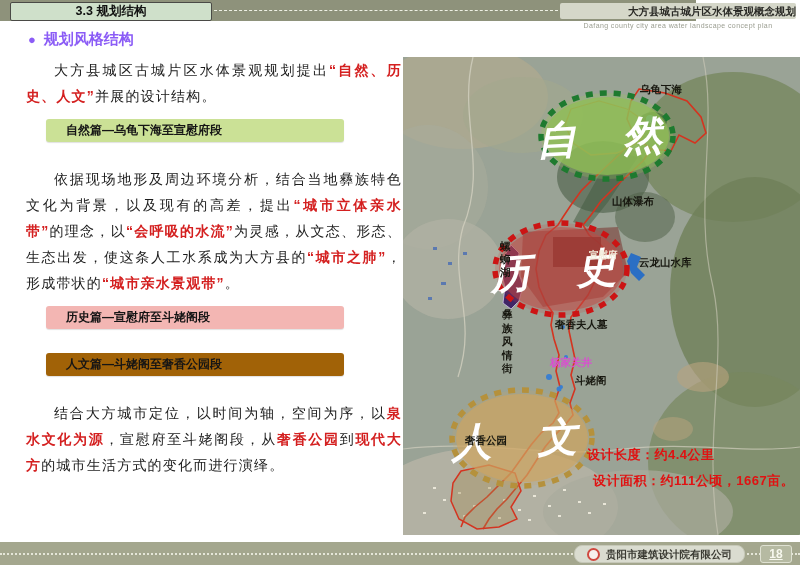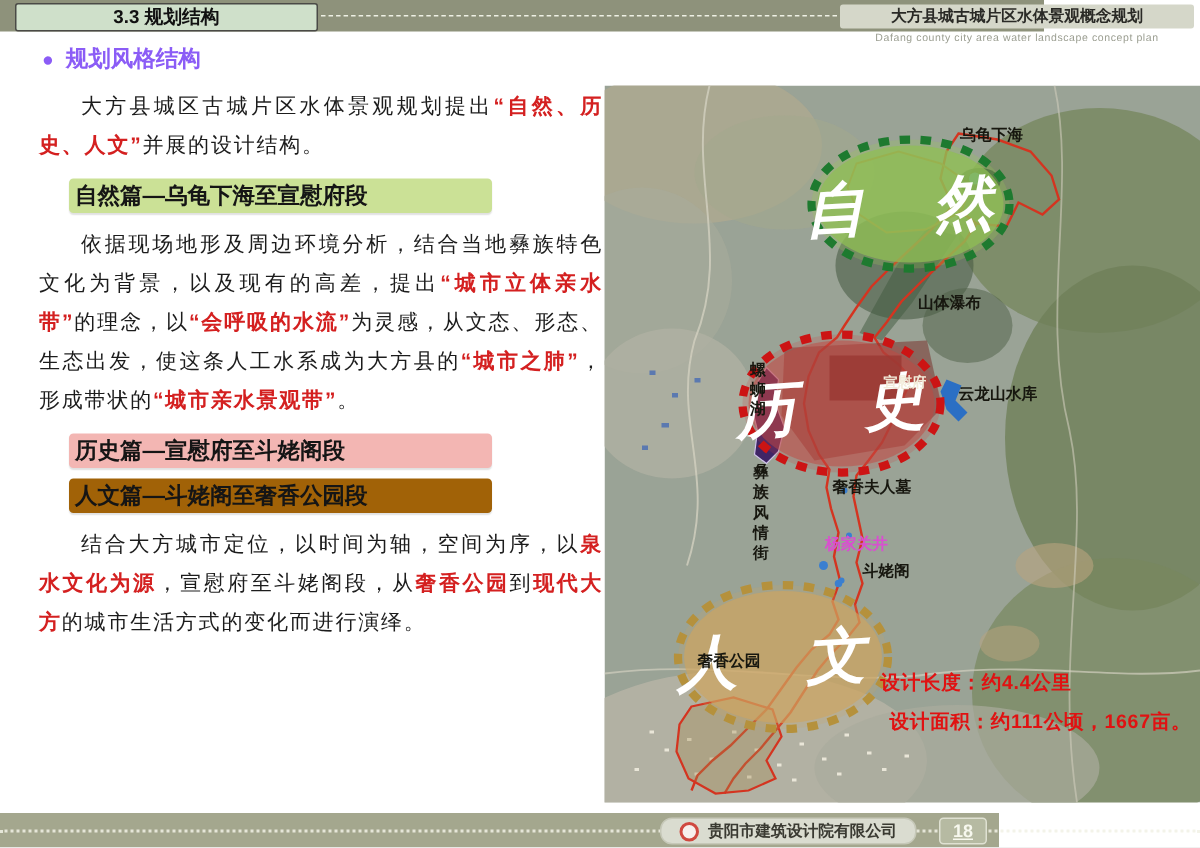--- a/index.html
+++ b/index.html
@@ -5,48 +5,48 @@
   html,body{margin:0;padding:0;background:#e8e8e8;}
   .page{position:relative;width:800px;height:565px;background:#ffffff;overflow:hidden;
         font-family:"Liberation Sans","DejaVu Sans",sans-serif;}
   
   .topbar{position:absolute;left:0;top:0;width:696px;height:21px;background:#8e927b;}
   .tab-left{position:absolute;left:10px;top:2px;width:200px;height:17px;line-height:17px;
             background:#cfe0ca;border:1px solid #4a4a46;border-radius:2px;text-align:center;
             font-size:12.5px;font-weight:bold;color:#111;}
   .tab-dash{position:absolute;left:214px;top:10px;width:344px;height:0;border-top:1px dashed #eef0e4;}
   .tab-right{position:absolute;left:560px;top:3px;width:236px;height:16px;line-height:16px;
-             background:#d5d7c9;border-radius:2px;text-align:center;font-size:10.5px;
+             background:#d5d7c9;border-radius:2px;text-align:right;font-size:10.5px;
              font-weight:bold;color:#2a2a26;}
   .title-en{position:absolute;left:560px;top:22px;width:236px;text-align:center;
             font-size:7px;color:#9a9d90;letter-spacing:.4px;}
   
   .col{position:absolute;left:26px;top:30px;width:376px;}
   .h-main{font-size:15px;font-weight:bold;color:#8b5cf6;margin:0 0 8px 2px;}
   .h-main .dot{margin-right:8px;font-size:13px;}
   .body-text{margin:0 0 10px 0;font-size:14px;line-height:26px;letter-spacing:1.2px;
              color:#1c1c1c;text-align:justify;text-indent:2em;}
   .body-text .red{color:#d42020;font-weight:bold;}
-  .sec-header{width:278px;height:23px;line-height:23px;margin:6px 0 7px 20px;
-              padding-left:4px;border-radius:3px;font-size:15px;font-weight:bold;color:#151515;
+  .sec-header{width:278px;height:23px;line-height:23px;margin:6px 0 24px 20px;
+              padding-left:20px;border-radius:3px;font-size:12px;font-weight:bold;color:#151515;
               box-shadow:0 1px 1px rgba(0,0,0,.12);}
   .sec-nature{background:#cbe196;}
   .sec-history{background:#f3b6b3;}
   .sec-culture{background:#a16207;}
   
   .map{position:absolute;left:403px;top:57px;width:397px;height:478px;}
   .map svg{display:block;}
   .lbl{font-family:"Liberation Sans","DejaVu Sans",sans-serif;font-weight:bold;font-size:10.5px;fill:#17170f;}
   .lbl-w{fill:#f2ecda;font-size:9.5px;}
   .lbl-m{fill:#d94fd0;}
   .callig{font-family:"DejaVu Serif","Liberation Serif",serif;font-style:italic;font-weight:bold;
           fill:#ffffff;letter-spacing:16px;}
   .stats{font-size:13px;font-weight:bold;fill:#e01212;letter-spacing:.5px;}
   
-  .footbar{position:absolute;left:0;bottom:0;width:666px;height:23px;background:#a4a78e;}
+  .footbar{position:absolute;left:0;bottom:0;width:800px;height:23px;background:#a4a78e;}
   .foot-dots{position:absolute;left:0;top:11px;width:800px;height:0;border-top:2px dotted #f1f2e6;opacity:.85;}
   .company{position:absolute;right:55px;top:3px;height:16px;padding:0 12px;border-radius:8px;
            background:#dadcd0;border:1px solid #c6c8b8;display:flex;align-items:center;gap:6px;}
   .company .ring{width:9px;height:9px;border-radius:50%;border:2.5px solid #d0483f;background:#f7efec;}
   .company .txt{font-size:10.5px;font-weight:600;color:#3a3a32;line-height:16px;}
   .pageno{position:absolute;right:8px;top:3px;width:30px;height:16px;line-height:16px;border-radius:3px;
           background:#b6baa2;border:1px solid #dfe1d2;text-align:center;font-size:12px;font-weight:bold;color:#f7f8ee;text-decoration:underline;}
 </style>
 </head>
 <body>

